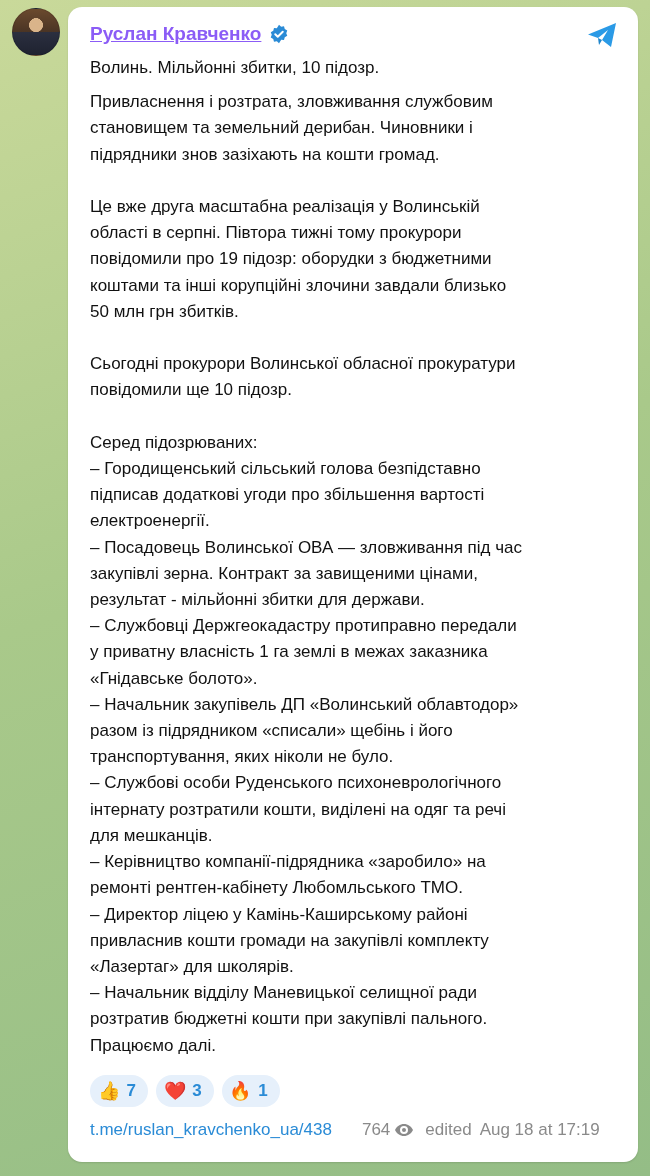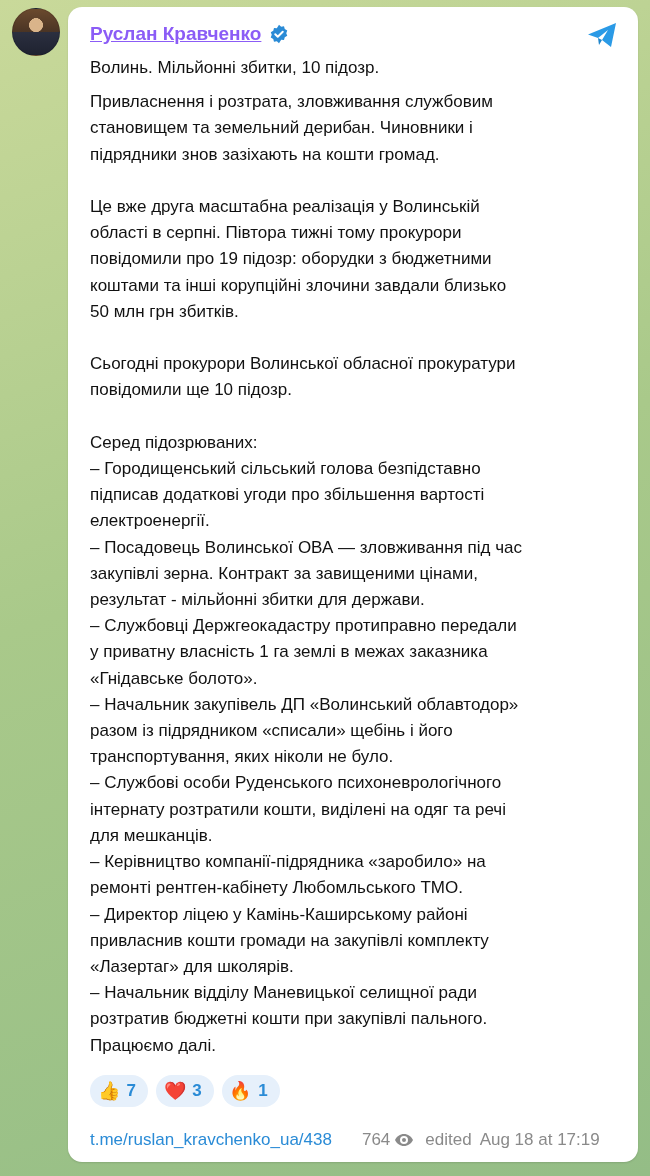--- a/index.html
+++ b/index.html
@@ -31,21 +31,21 @@
     white-space: pre-wrap;
   }
   .reactions { display: flex; gap: 8px; margin-top: 16px; }
   .pill {
     display: flex; align-items: center; gap: 6px;
     background: #e6f0fb; border-radius: 16px; height: 32px; padding: 0 12px 0 8px;
     color: #2a8bd6; font-weight: bold; font-size: 17px;
   }
   .pill .emo { font-size: 18px; font-weight: normal; }
   .footer {
-    display: flex; align-items: center; margin-top: 20px; height: 26px;
+    display: flex; align-items: center; margin-top: 10px; height: 26px;
     font-size: 17px; color: #8a8a8a;
   }
   .link { color: #2a8bd6; text-decoration: none; }
   .views { margin-left: 30px; display: flex; align-items: center; gap: 5px; text-align: right; }
   .eye { width: 18px; height: 12px; }
   .edited { margin-left: 12px; text-align: right; }
   .date { margin-left: 8px; }
 </style>
 </head>
 <body>

